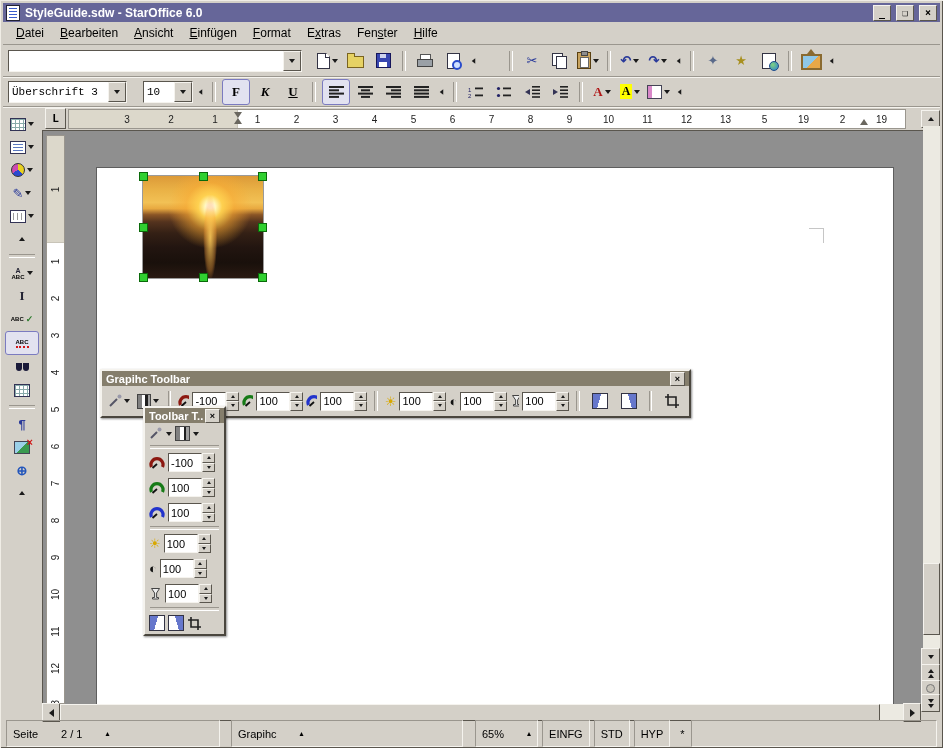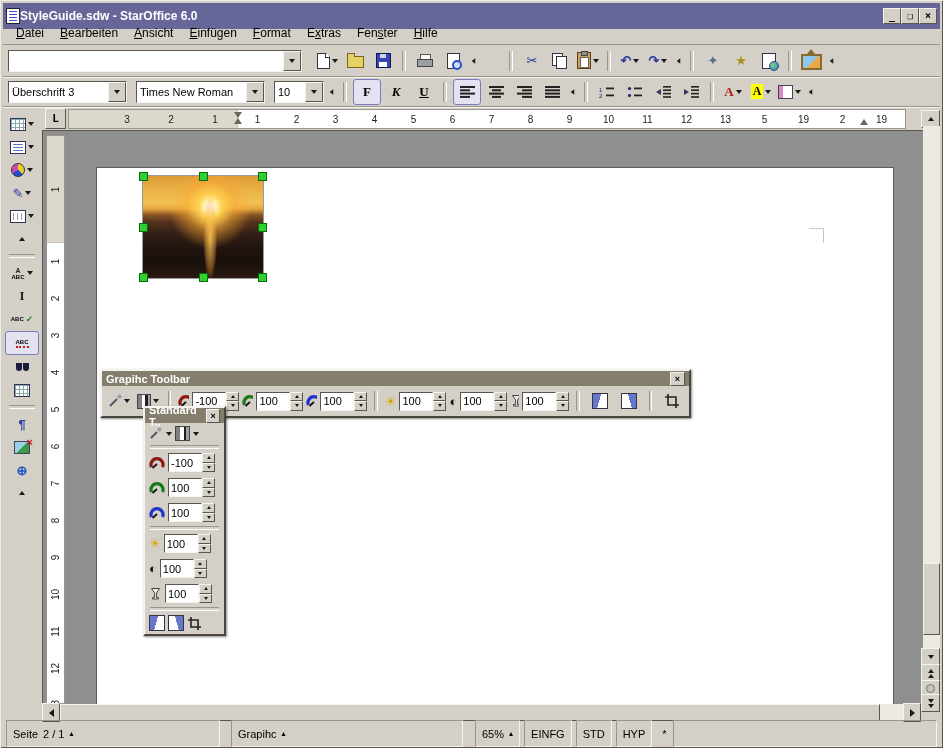--- a/index.html
+++ b/index.html
@@ -7,41 +7,41 @@
        font-family:"Liberation Sans",sans-serif;font-size:11px;color:#000;
        box-shadow:inset 1px 1px 0 #f0ede6, inset -1px -1px 0 #5a564e;}
   
   .raised{border:1px solid;border-color:#f5f3ee #5a564e #5a564e #f5f3ee;background:#d4d0c8}
   .sunken{border:1px solid;border-color:#5a564e #f5f3ee #f5f3ee #5a564e;background:#fff}
   .tri-dn{width:0;height:0;border-left:3px solid transparent;border-right:3px solid transparent;border-top:4px solid #1a1a1a}
   .tri-up{width:0;height:0;border-left:3px solid transparent;border-right:3px solid transparent;border-bottom:4px solid #1a1a1a}
   .tri-l{width:0;height:0;border-top:4px solid transparent;border-bottom:4px solid transparent;border-right:5px solid #1a1a1a}
   .tri-r{width:0;height:0;border-top:4px solid transparent;border-bottom:4px solid transparent;border-left:5px solid #1a1a1a}
   
-  #titlebar{position:absolute;left:3px;top:3px;right:3px;height:26px;background:#666699;
-            display:flex;align-items:center;padding:0 3px;color:#fff;font-weight:bold;font-size:12px}
+  #titlebar{position:absolute;left:3px;top:3px;right:3px;height:19px;background:#666699;
+            display:flex;align-items:center;gap:5px;padding:0 3px;color:#fff;font-weight:bold;font-size:12px}
   .doc-ic{width:12px;height:14px;background:#fff;border:1px solid #223;
           background-image:repeating-linear-gradient(#3a5ccc 0 1px,transparent 1px 3px);background-size:8px 100%;background-position:2px 2px;background-repeat:no-repeat}
   #titlebar .spacer{flex:1}
   .winbtn{width:16px;height:14px;text-align:center;line-height:12px;font-size:10px;font-weight:bold;color:#000;
           font-family:"DejaVu Sans Mono",monospace;display:flex;align-items:center;justify-content:center}
   
   #menubar{position:absolute;left:3px;top:22px;right:3px;height:22px;display:flex;align-items:center;padding-left:5px;
            border-bottom:1px solid #9a968e;font-size:12px}
   .menu-item{padding:2px 8px}
   
   .hbar{position:absolute;left:3px;right:3px;display:flex;align-items:center;padding:0 5px;gap:2px;border-bottom:1px solid #9a968e;box-shadow:0 1px 0 #f5f3ee}
   #funcbar{top:45px;height:31px}
   #objbar{top:77px;height:29px}
   .tbtn{height:24px;min-width:22px;display:flex;align-items:center;justify-content:center;gap:2px;padding:0 2px}
   .pressed{border:1px solid #7b7bc0;border-radius:3px;background:#e2e2f0}
   .sep{width:2px;height:20px;border-left:1px solid #9a968e;border-right:1px solid #fff;margin:0 4px}
   .more{font-size:8px;margin:0 3px}
   .combo{display:flex;align-items:center;height:20px}
-  .combo input{border:none;outline:none;font-family:Liberation Sans, sans-serif;font-size:11px;height:16px;padding:0 3px;background:#fff}
+  .combo input{border:none;outline:none;font-family:Liberation Mono, monospace;font-size:11px;height:16px;padding:0 3px;background:#fff}
   .combo .drop{width:16px;height:18px;display:flex;align-items:center;justify-content:center}
   
   .g{font-size:13px;line-height:1}
   .ic-new{width:11px;height:14px;background:#fff;border:1px solid #334;position:relative}
   .ic-new::after{content:"";position:absolute;right:-1px;top:-1px;border-left:4px solid transparent;border-top:4px solid #d4d0c8;box-shadow:-1px 1px 0 #334}
   .ic-folder{width:15px;height:10px;background:#e6d264;border:1px solid #7a6420;position:relative;margin-top:3px}
   .ic-folder::before{content:"";position:absolute;left:-1px;top:-4px;width:6px;height:3px;background:#e6d264;border:1px solid #7a6420;border-bottom:none}
   .ic-save{width:13px;height:13px;background:#3846b0;border:1px solid #15155a;position:relative}
   .ic-save::before{content:"";position:absolute;left:3px;top:0;width:6px;height:4px;background:#cfd4ee}
   .ic-save::after{content:"";position:absolute;left:2px;bottom:0;width:8px;height:5px;background:#fff}
@@ -137,21 +137,21 @@
   .vsbtn{position:absolute;right:3px;width:17px;height:16px;display:flex;align-items:center;justify-content:center}
   #vtrack{position:absolute;right:3px;width:17px;top:126px;height:522px;background:#eceae2}
   #vthumb{position:absolute;left:0;top:437px;width:15px;height:70px}
   #hscroll{position:absolute;left:42px;top:704px;width:879px;height:17px;display:flex;align-items:center}
   #htrack{flex:1;height:17px;background:#eceae2;position:relative}
   #hthumb{position:absolute;left:0;top:0;height:15px;width:97%}
   .hsbtn{width:16px;height:17px;display:flex;align-items:center;justify-content:center}
   .navdot{width:7px;height:7px;border-radius:50%;background:#c8c4ba;border:1px solid #777}
   
   #statusbar{position:absolute;left:3px;bottom:3px;right:3px;height:23px;display:flex;align-items:center;padding:0 3px;gap:0}
-  .spanel{height:17px;border:1px solid;border-color:#9a968e #f5f3ee #f5f3ee #9a968e;display:flex;align-items:center;padding:4px 6px;gap:5px}
+  .spanel{height:17px;border:1px solid;border-color:#9a968e #f5f3ee #f5f3ee #9a968e;display:flex;align-items:center;padding:4px 6px;gap:23px}
   .popup{font-size:8px}
 </style>
 </head>
 <body>
 
 <div id="titlebar">
   <span class="doc-ic"></span>
   <span>StyleGuide.sdw - StarOffice 6.0</span>
   <span class="spacer"></span>
   <span class="winbtn raised">_</span>
@@ -236,26 +236,20 @@
 </div>
 
 <div id="objbar" class="hbar">
   <span class="combo sunken">
     <input style="width: 93px;" value="Überschrift 3">
     <span class="drop raised">
         <i class="tri-dn"></i>
       </span>
   </span>
   <span style="width:5px"></span>
-  <span class="combo sunken">
-    <input style="width: 103px;" value="Times New Roman">
-    <span class="drop raised">
-        <i class="tri-dn"></i>
-      </span>
-  </span>
   <span style="width:5px"></span>
   <span class="combo sunken">
     <input style="width: 24px;" value="10">
     <span class="drop raised">
         <i class="tri-dn"></i>
       </span>
   </span>
   <i class="tri-l more" style="transform:scale(.7)"></i>
   <span class="sep"></span>
   <span class="tbtn pressed">
@@ -646,21 +640,21 @@
     <span class="tbtn">
         <svg width="16" height="16">
           <path d="M4 1 V12 H15 M1 4 H12 V15" stroke="#222" fill="none" stroke-width="1.6"></path>
         </svg>
       </span>
   </div>
 </div>
 
 <div id="gpalette" class="float">
   <div class="float-title">
-    <span>Standard T..</span>
+    <span>Toolbar T..</span>
     <span class="float-close raised">×</span>
   </div>
   <div class="prow">
     <svg width="14" height="13">
         <line x1="2" y1="11" x2="8" y2="5" stroke="#556" stroke-width="2"></line>
         <circle cx="10.5" cy="2.5" r="2" fill="#99a"></circle>
       </svg>
     <i class="tri-dn"></i>
     <span class="ic-mode"></span>
     <i class="tri-dn"></i>

